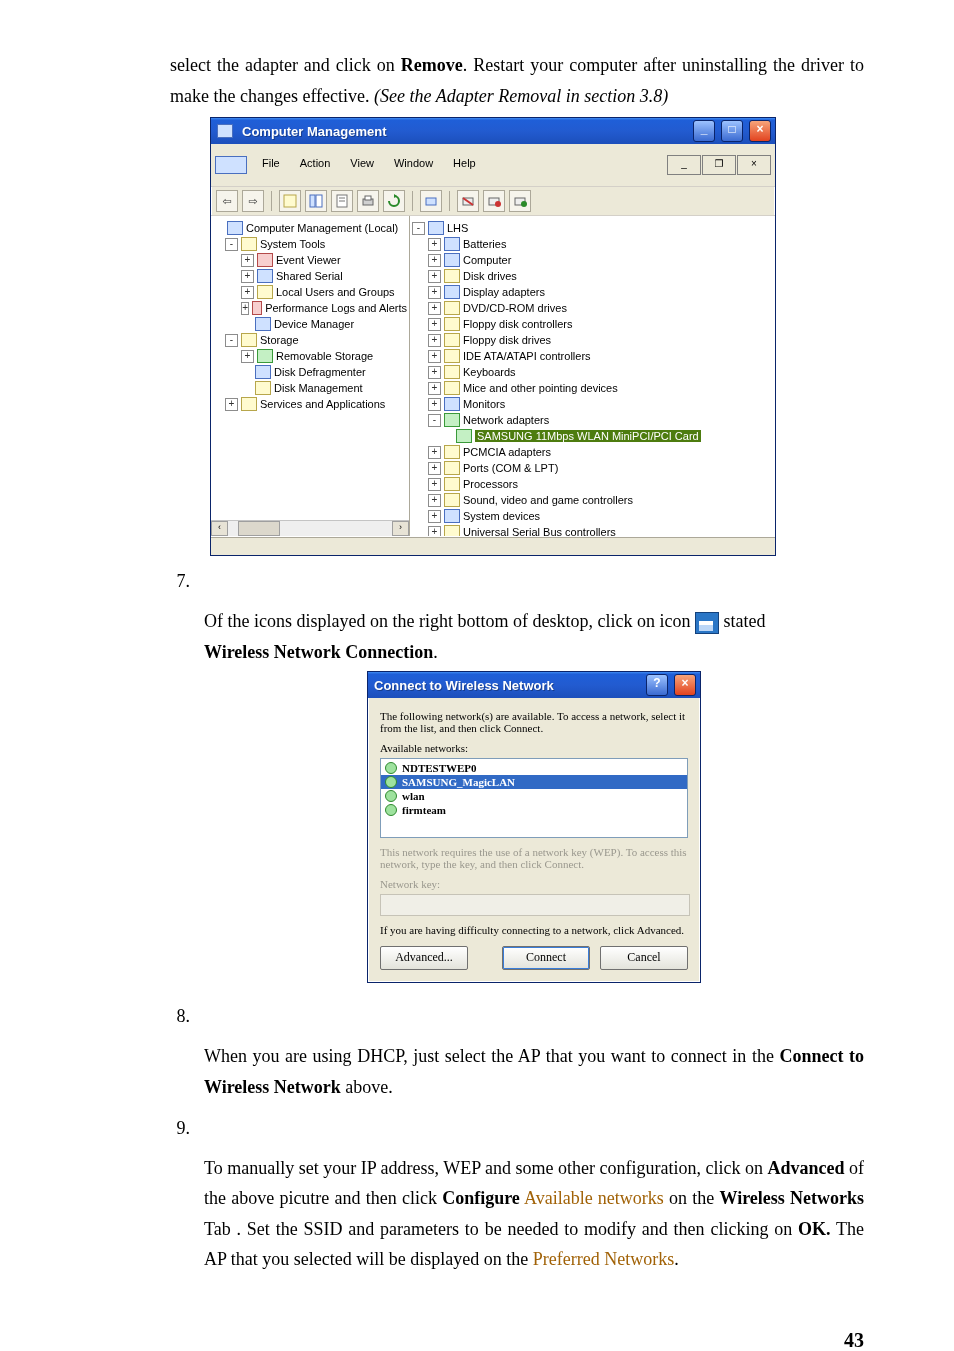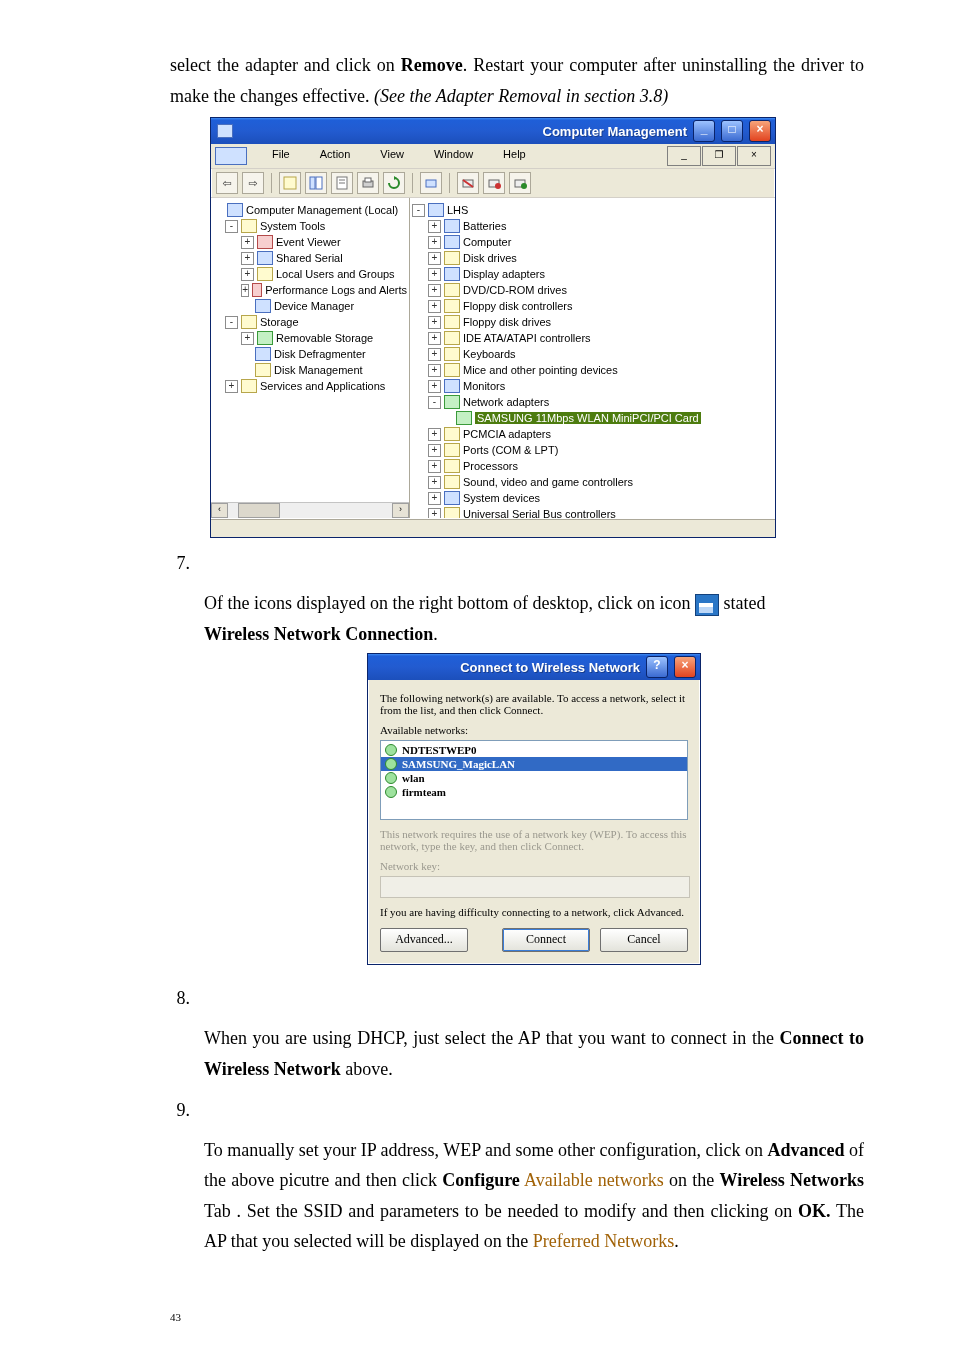--- a/index.html
+++ b/index.html
@@ -31,23 +31,24 @@
     font-size: 18px;
     line-height: 1.7;
     text-align: right;
   }
   .list-body {
     flex: 1 1 auto;
     margin-top: 40px;
   }
   .blue-link { color: #a16207; }
   .pagenum {
-    text-align: left;
-    font-size: 11px;
+    text-align: right;
+    font-size: 20px;
     margin-top: 50px;
+    font-weight: bold;
   }
 
   
   .win-wrap { margin: 6px 0 10px 40px; }
   .xp-window {
     width: 564px;
     font-family: Tahoma, Verdana, sans-serif;
     font-size: 11px;
     background: #ece9d8;
     border: 1px solid #0a246a;
@@ -55,38 +56,38 @@
   }
   .titlebar {
     height: 26px;
     background: linear-gradient(to bottom, #3f8cf3 0%, #1f5fd8 8%, #225bd0 50%, #1c4fbb 100%);
     color: #fff;
     display: flex;
     align-items: center;
     padding: 0 4px 0 6px;
     gap: 6px;
   }
-  .titlebar .title { font-weight: bold; flex: 1; text-shadow: 1px 1px 0 rgba(0,0,0,.3); font-size: 13px; text-align: right;}
+  .titlebar .title { font-weight: bold; flex: 1; text-shadow: 1px 1px 0 rgba(0,0,0,.3); font-size: 13px;}
   .win-btn {
     width: 20px; height: 20px;
     border: 1px solid #0a246a;
     border-radius: 3px;
     background: linear-gradient(to bottom,#9cc2ff,#3a6ad1);
     font-weight: bold;
     color: #fff;
     text-align: center;
     line-height: 17px;
     font-size: 12px;
   }
   .win-btn.close { background: linear-gradient(to bottom,#f7a47a,#e2431f); }
   .menubar {
     display: flex;
-    gap: 14px;
+    gap: 4px;
     background: #ece9d8;
-    padding: 2px 4px;
+    padding: 11px 4px;
     border-bottom: 1px solid #d4d0c8;
     position: relative;
   }
   .menubar span { padding: 2px 8px; }
   .mdibtns {
     margin-left: auto;
     display: flex; gap: 1px;
   }
   .mdibtns .mdi {
     width: 16px; height: 14px;

